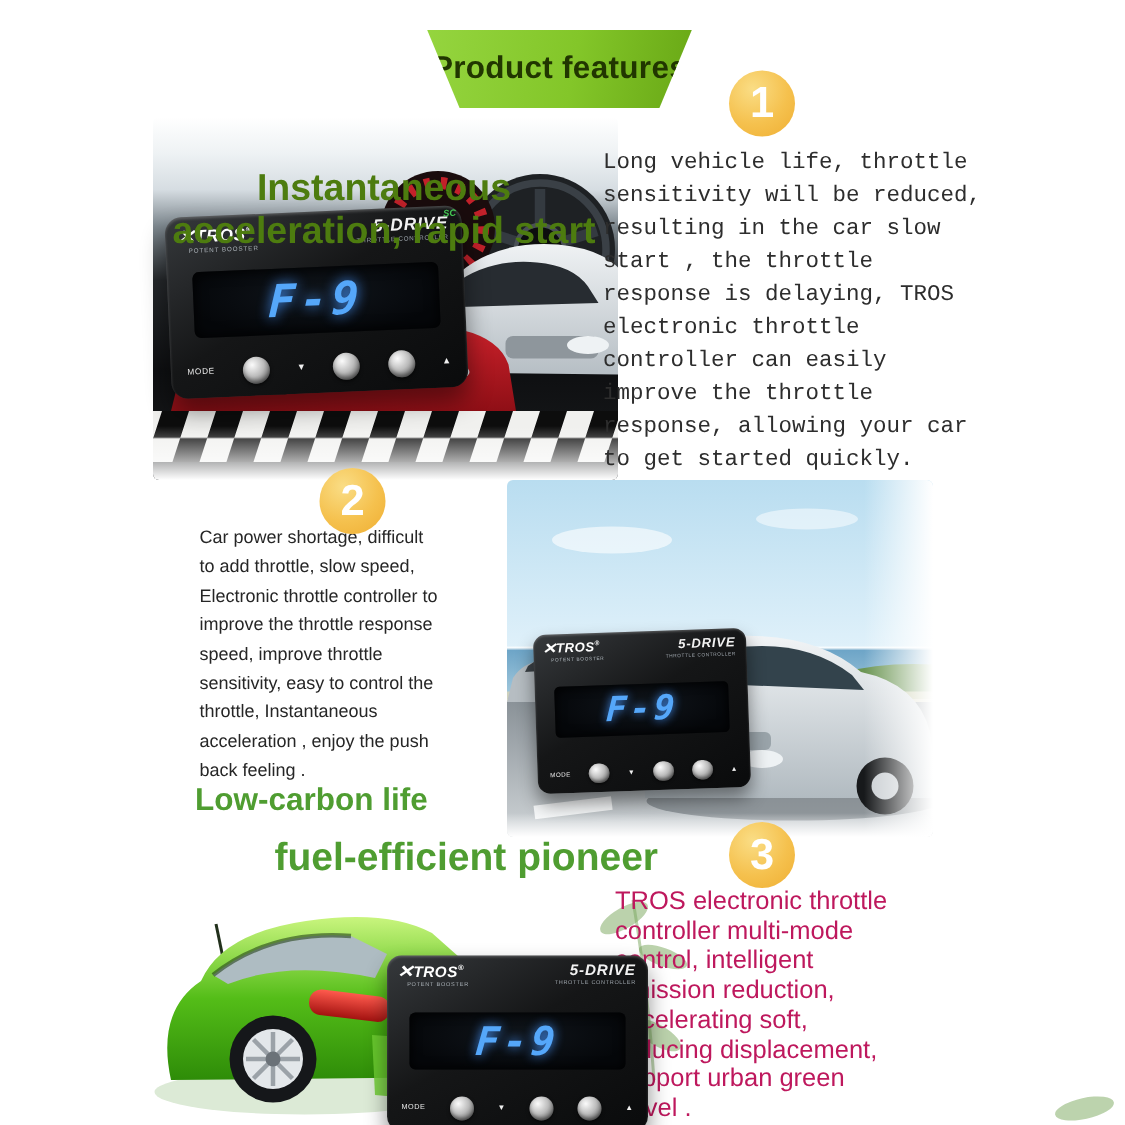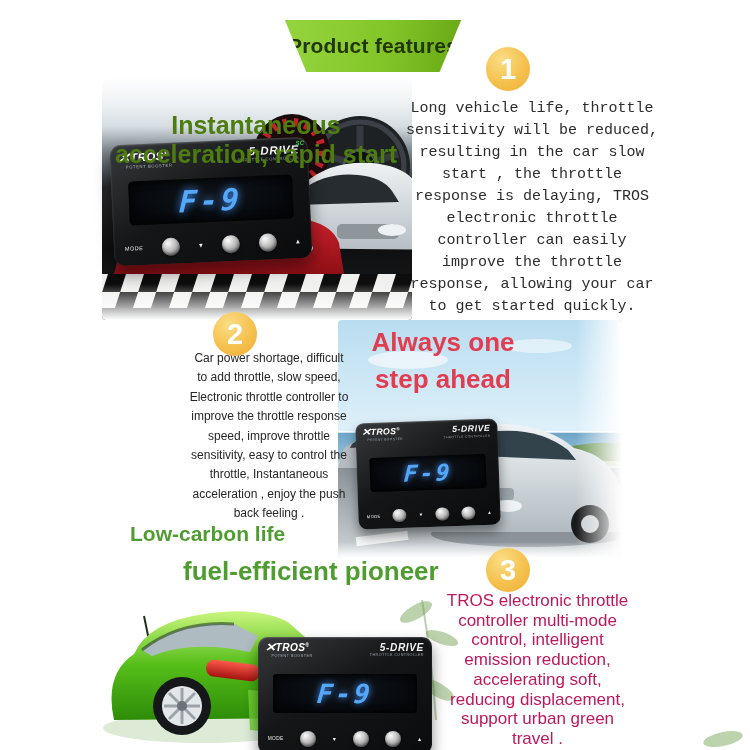--- a/index.html
+++ b/index.html
@@ -25,21 +25,21 @@
 
   
   .h-red{position:absolute;left:100px;top:83px;width:312px;text-align:center;z-index:6;
          font-size:25px;line-height:29px;font-weight:bold;color:#4d7c0f;margin-top:28px;}
   .h-pink{position:absolute;left:336px;top:324px;width:214px;text-align:center;z-index:6;
          font-size:26px;line-height:37px;font-weight:bold;color:#e23c50;}
   .h-green-1{position:absolute;left:130px;top:522px;font-size:21px;font-weight:bold;color:#4f9d31;z-index:6;}
   .h-green-2{position:absolute;left:183px;top:556px;font-size:26px;font-weight:bold;color:#4f9d31;z-index:6;}
 
   
-  .body-text{position:absolute;color:#2d2d2d;z-index:4;text-align:center;}
+  .body-text{position:absolute;color:#2d2d2d;z-index:4;}
   .body1{left:402px;top:98px;width:260px;font-family:"Liberation Mono","DejaVu Sans Mono",monospace;
          font-size:15px;line-height:22px;}
   .body2{left:133px;top:349px;width:272px;font-size:12px;line-height:19.4px;color:#262626;}
   .body3{left:410px;top:591px;width:255px;font-size:17px;line-height:19.7px;color:#be185d;}
 
   
   .scene{position:absolute;z-index:1;border-radius:4px;overflow:hidden;}
   .scene1{left:102px;top:78px;width:310px;height:242px;}
   .scene2{left:338px;top:320px;width:284px;height:238px;}
   .scene3{left:98px;top:588px;width:215px;height:162px;border-radius:0;}
@@ -255,22 +255,20 @@
         <ellipse cx="206" cy="186" rx="14" ry="6" fill="#eef2f4"></ellipse>
         <circle cx="124" cy="204" r="19" fill="#17191b"></circle>
         <circle cx="124" cy="204" r="9" fill="#c9ced2"></circle>
         <rect x="226" y="190" width="40" height="11" rx="2" fill="#1c242a"></rect>
       </g>
       <rect x="238" width="46" height="238" fill="url(#fadeR)"></rect>
       <rect y="222" width="284" height="16" fill="url(#fadeW2)"></rect>
     </svg>
   </div>
 
-  <div class="h-pink pre">Always one
-step ahead</div>
   <div class="body-text body2 pre">Car power shortage, difficult
 to add throttle, slow speed,
 Electronic throttle controller to
 improve the throttle response
 speed, improve throttle
 sensitivity, easy to control the
 throttle, Instantaneous
 acceleration , enjoy the push
 back feeling .</div>
 

